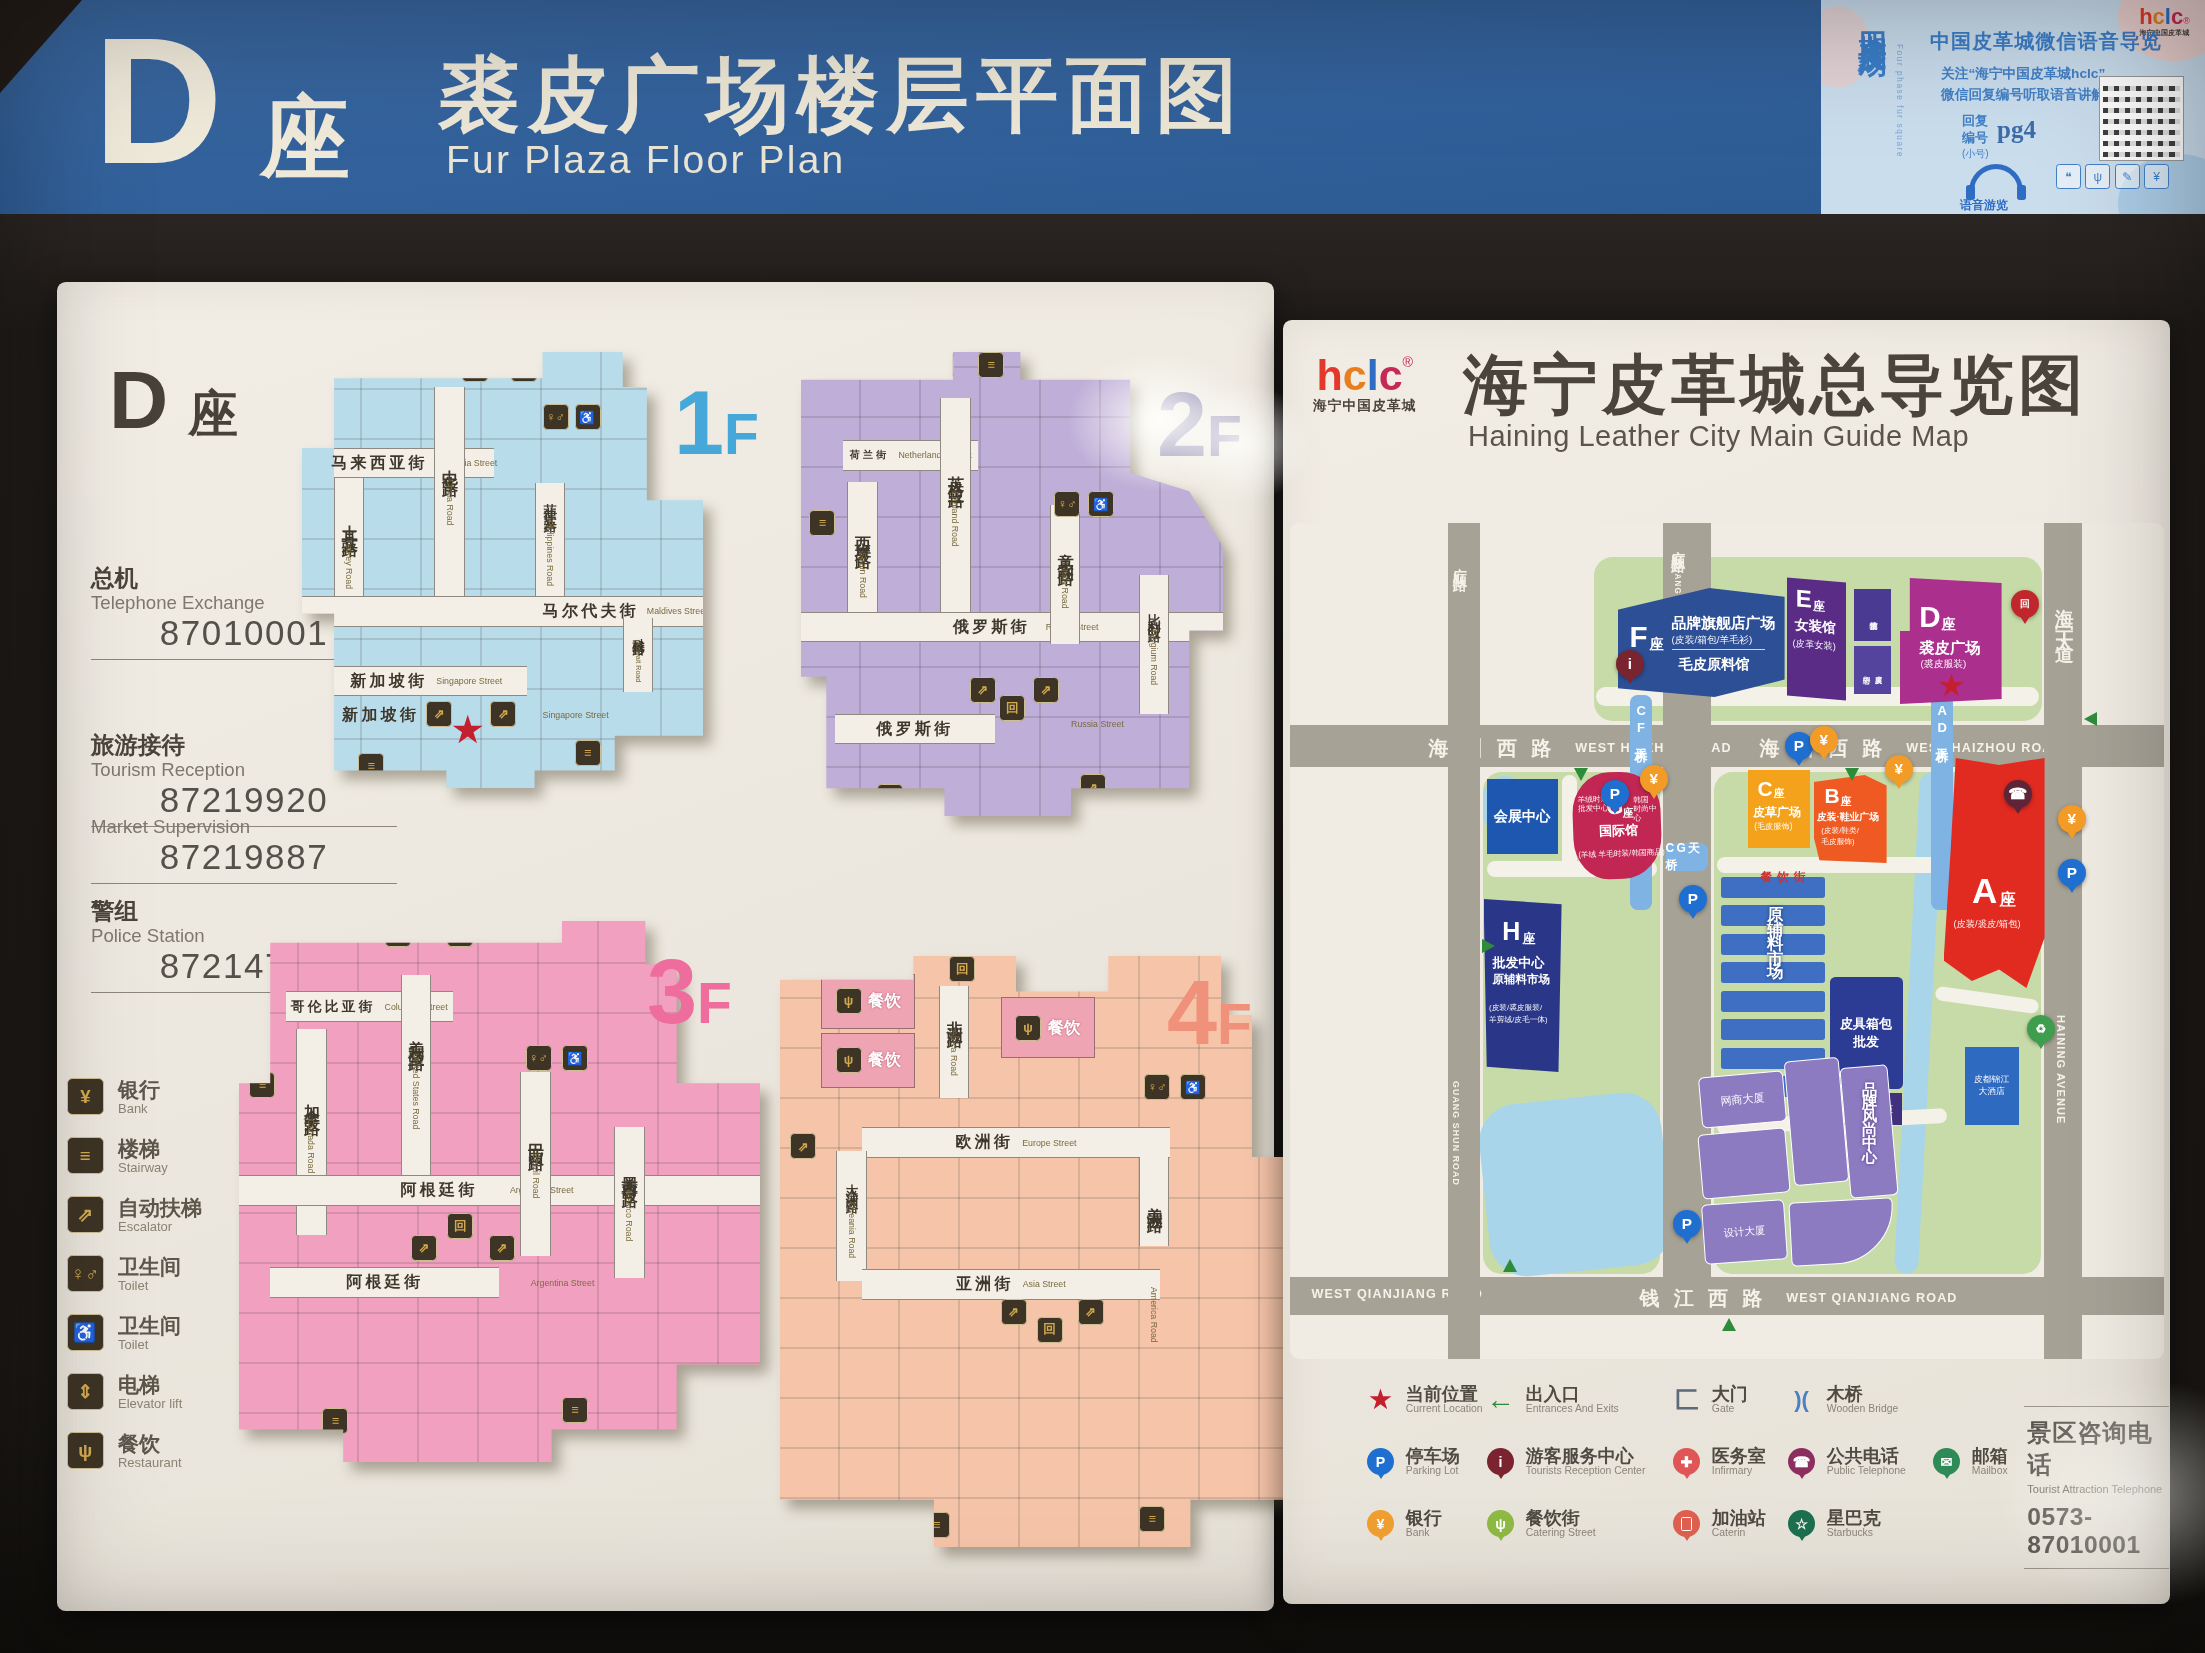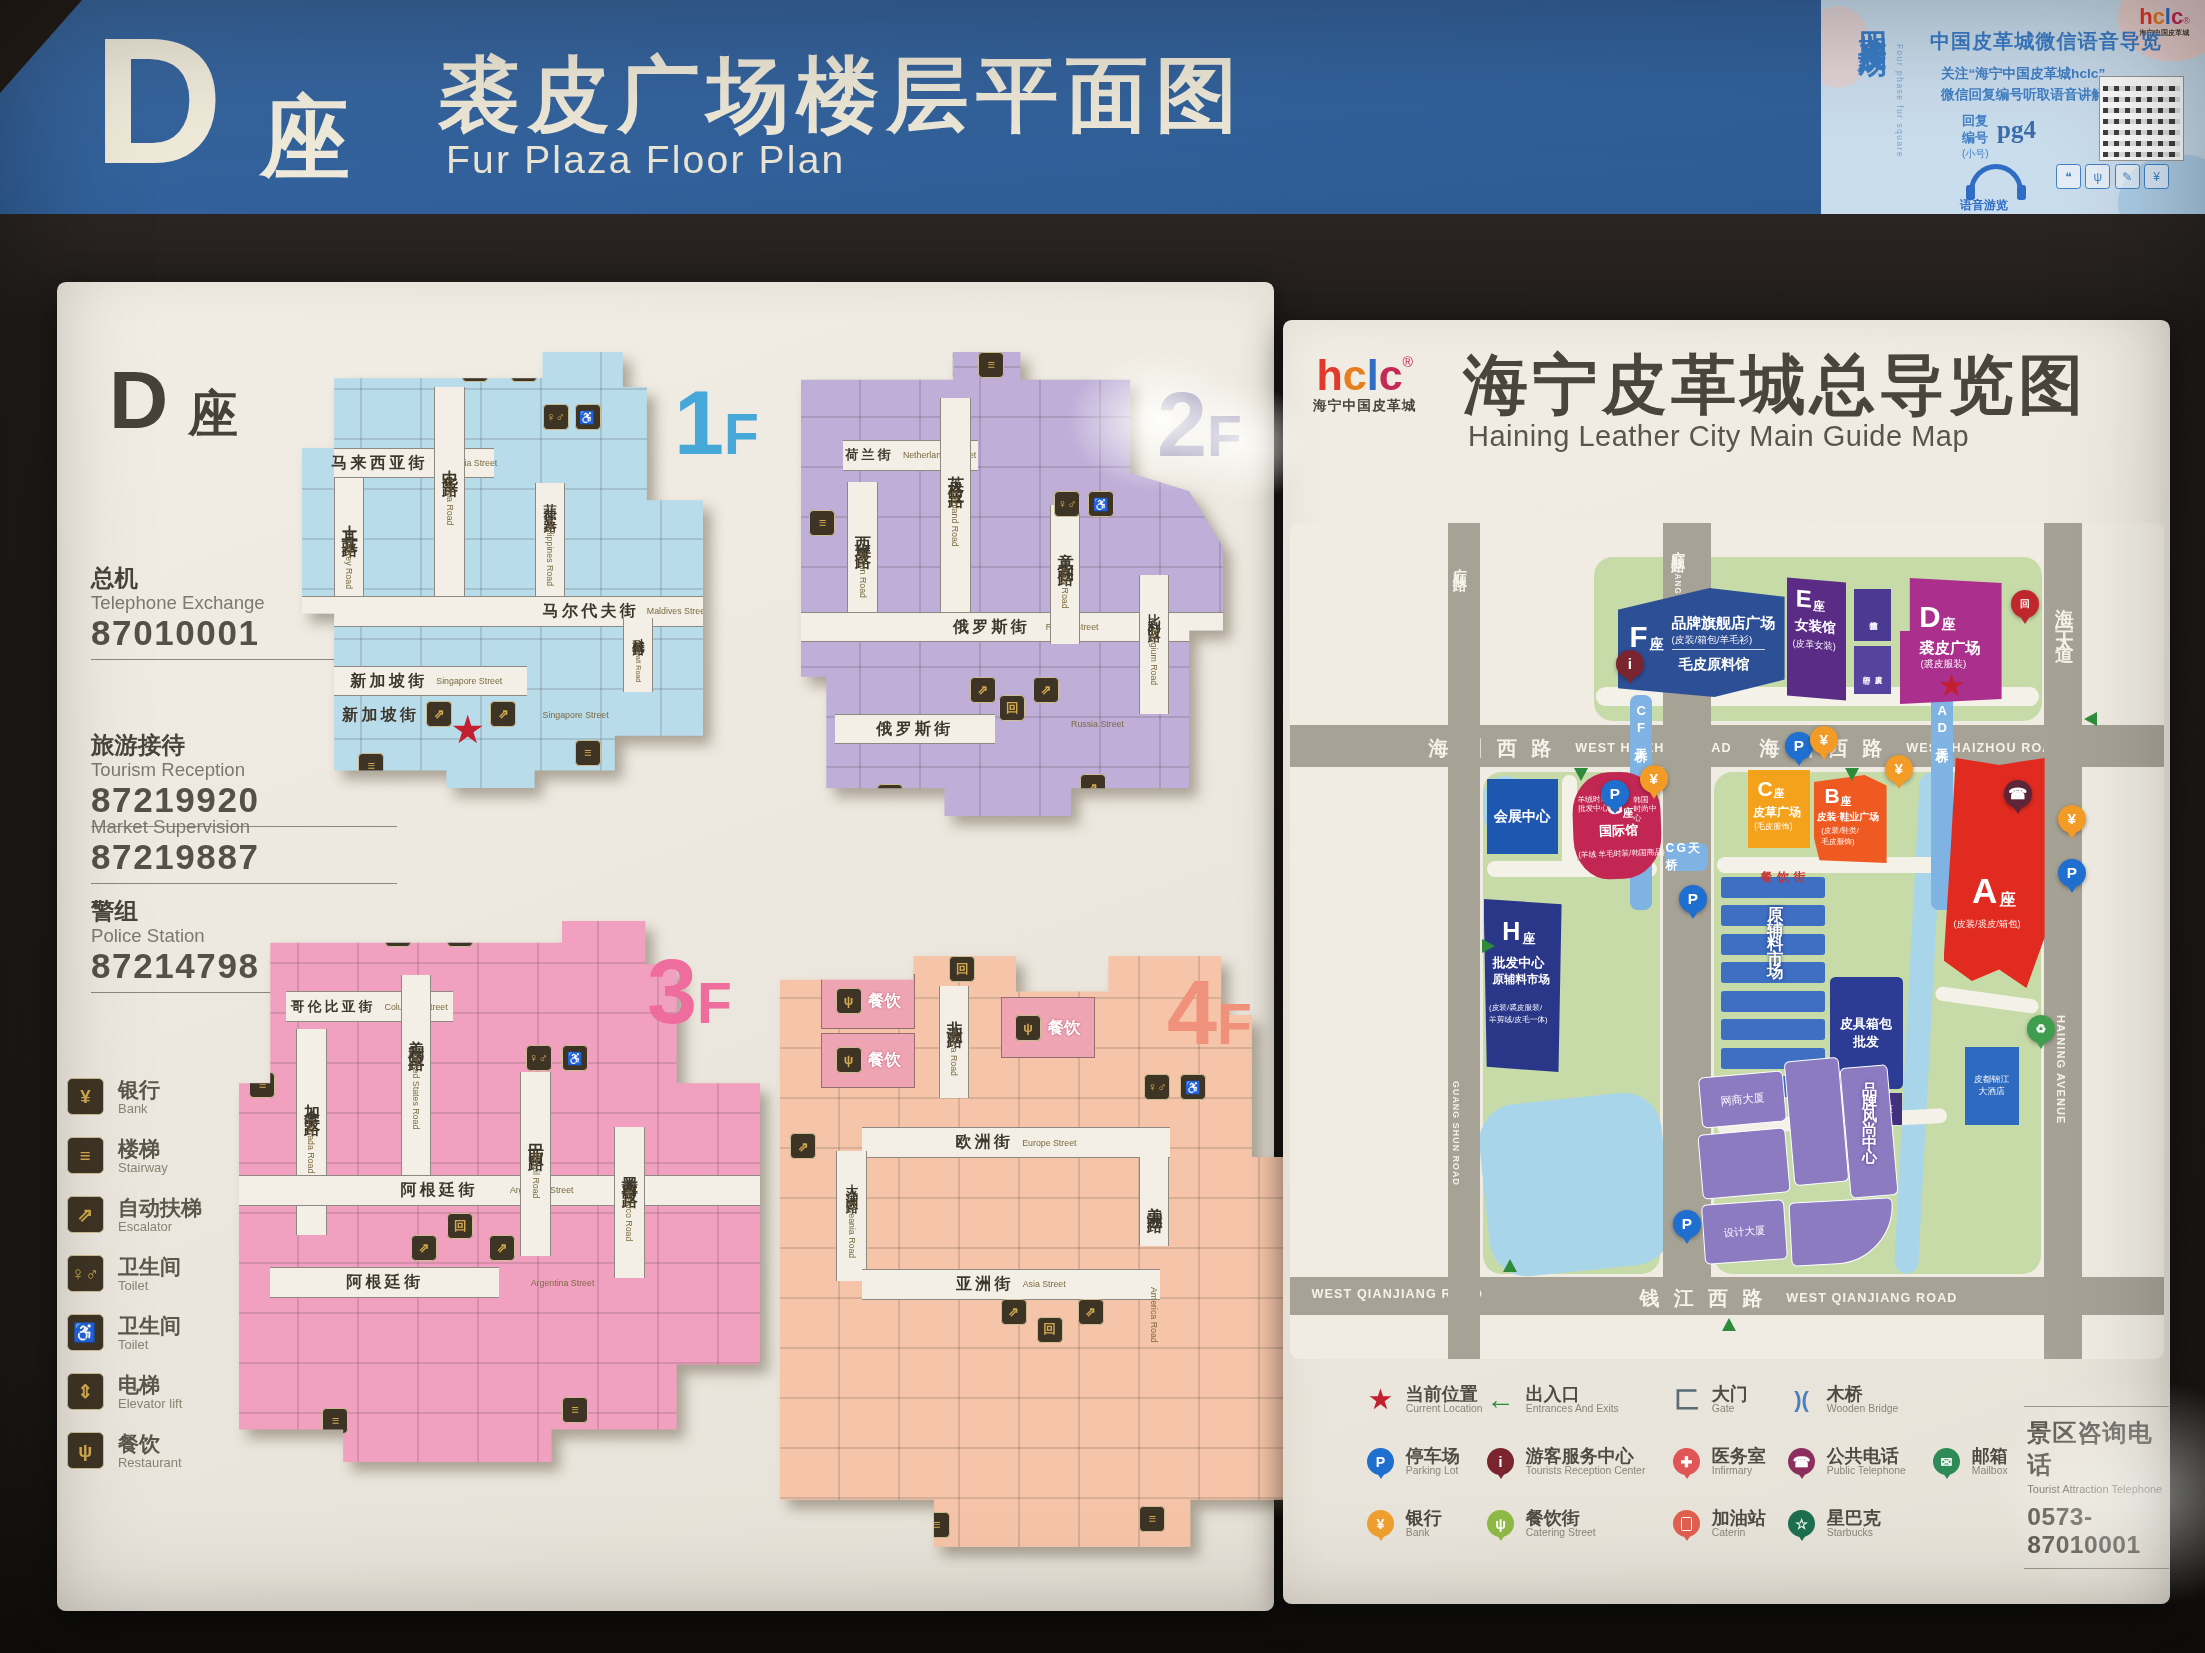--- a/index.html
+++ b/index.html
@@ -50,21 +50,21 @@
          border-radius:8.8px;box-shadow:0 9.8px 33px rgba(0,0,0,.55), inset 0 0 44px rgba(120,110,90,.12);}
   #board-left{left:57px;top:282px;width:1217px;height:1329px;}
   #board-right{left:1283px;top:320px;width:887px;height:1284px;}
 
   
   .dz-letter{font-size:82px;font-weight:bold;color:#474139;line-height:1;}
   .dz-suffix{font-size:50px;font-weight:bold;color:#474139;line-height:1;}
   .contact{width:306px;border-bottom:1.6px solid #8d867a;padding-bottom:5.5px;}
   .contact .zh{font-size:23.5px;font-weight:bold;color:#4a443b;line-height:1.1;}
   .contact .en{font-size:18.6px;color:#7f7870;line-height:1.15;}
-  .contact .tel{font-size:35px;font-weight:bold;color:#55504a;letter-spacing:1.6px;line-height:1.15;}
+  .contact .tel{font-size:35px;font-weight:normal;color:#55504a;letter-spacing:1.6px;line-height:1.15;text-align:center;}
   .lg-item{position:absolute;display:flex;align-items:flex-start;gap:14.2px;}
   .lg-ic{width:35px;height:35px;background:#3e3425;border:1.6px solid #cdbd92;border-radius:5.5px;
          color:#d2a94f;display:flex;align-items:center;justify-content:center;font-size:18.6px;font-weight:bold;flex:0 0 auto;}
   .lg-zh{font-size:21px;font-weight:bold;color:#5c564b;line-height:1.1;}
   .lg-en{font-size:13px;color:#8a8374;}
 
   
   .plan{position:absolute;filter:drop-shadow(8.8px 9.8px 6.6px rgba(90,80,60,.45));}
   .shape{position:absolute;inset:0;}
   .shape::before{content:"";position:absolute;inset:0;opacity:.8;background-image:
@@ -311,21 +311,21 @@
         <div class="ic" style="left:68%;top:89%">≡</div>
         <span class="star" style="left:37%;top:82%">★</span>
       </div>
     </div>
     <div class="flab" style="left:617px;top:96px;color:#45a8d8">
       <span class="n">1</span><span class="f">F</span></div>
 
     <div class="plan" style="left:744px;top:70px;width:422px;height:464px">
       <div class="shape" style="background:#bfaed8;clip-path:polygon(0 6%,36% 6%,36% 0,52% 0,52% 6%,78% 6%,78% 26%,92% 30%,100% 42%,100% 60%,92% 60%,92% 94%,64% 94%,64% 100%,34% 100%,34% 94%,6% 94%,6% 70%,0 70%)">
         <div class="sth" style="left:10%;top:19%;width:32%">
-          <span class="stzh" style="font-size:13px">荷兰街</span>
+          <span class="stzh" style="font-size:10px">荷兰街</span>
             <span class="sten">Netherlands Street</span>
           </div>
         <div class="stv" style="left:11%;top:28%;height:34%">
           <span class="stzh">西班牙路</span>
             <span class="sten">Spain Road</span>
           </div>
         <div class="stv" style="left:33%;top:10%;height:46%">
           <span class="stzh">英格兰路</span>
             <span class="sten">England Road</span>
           </div>

